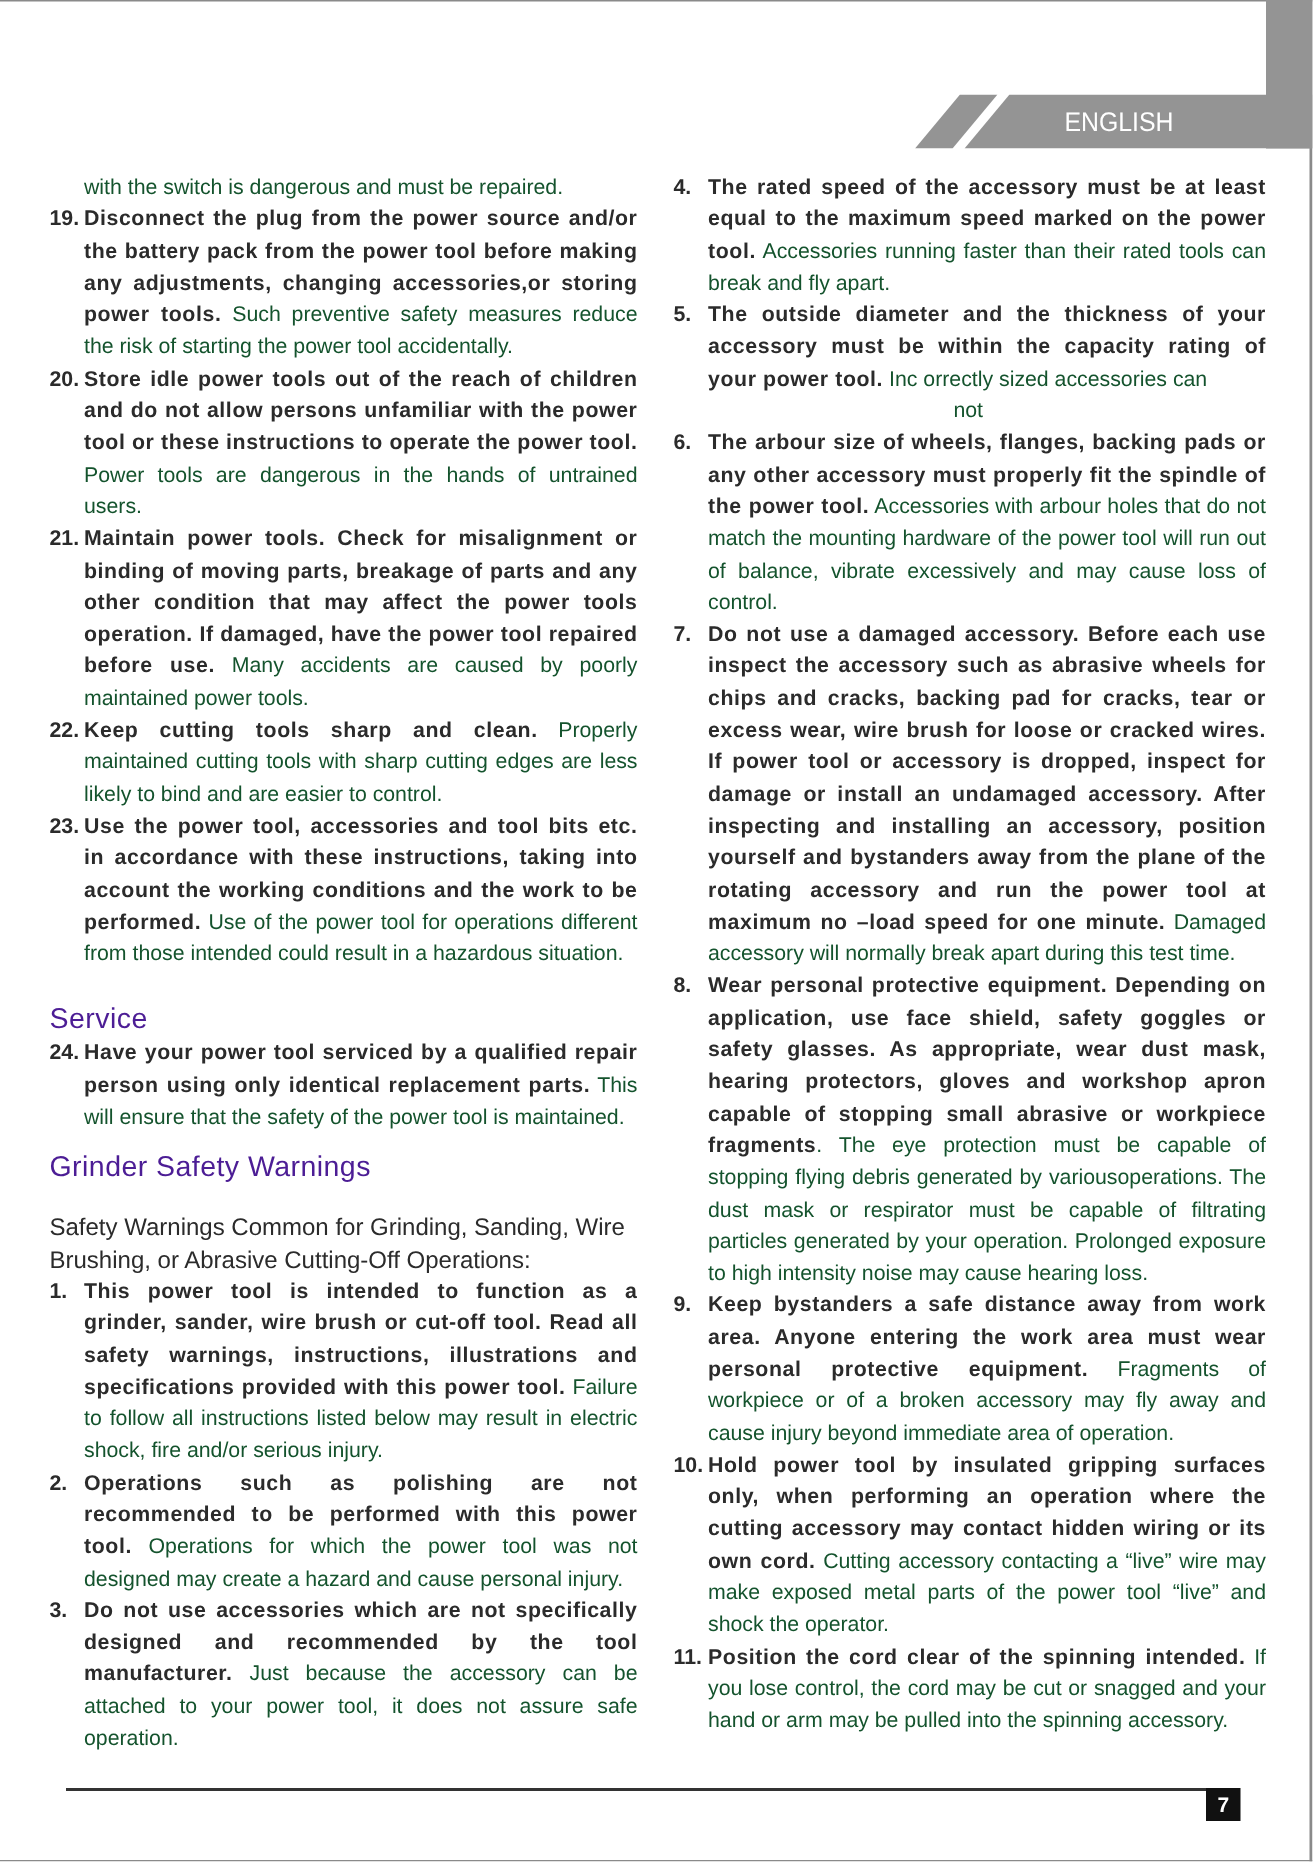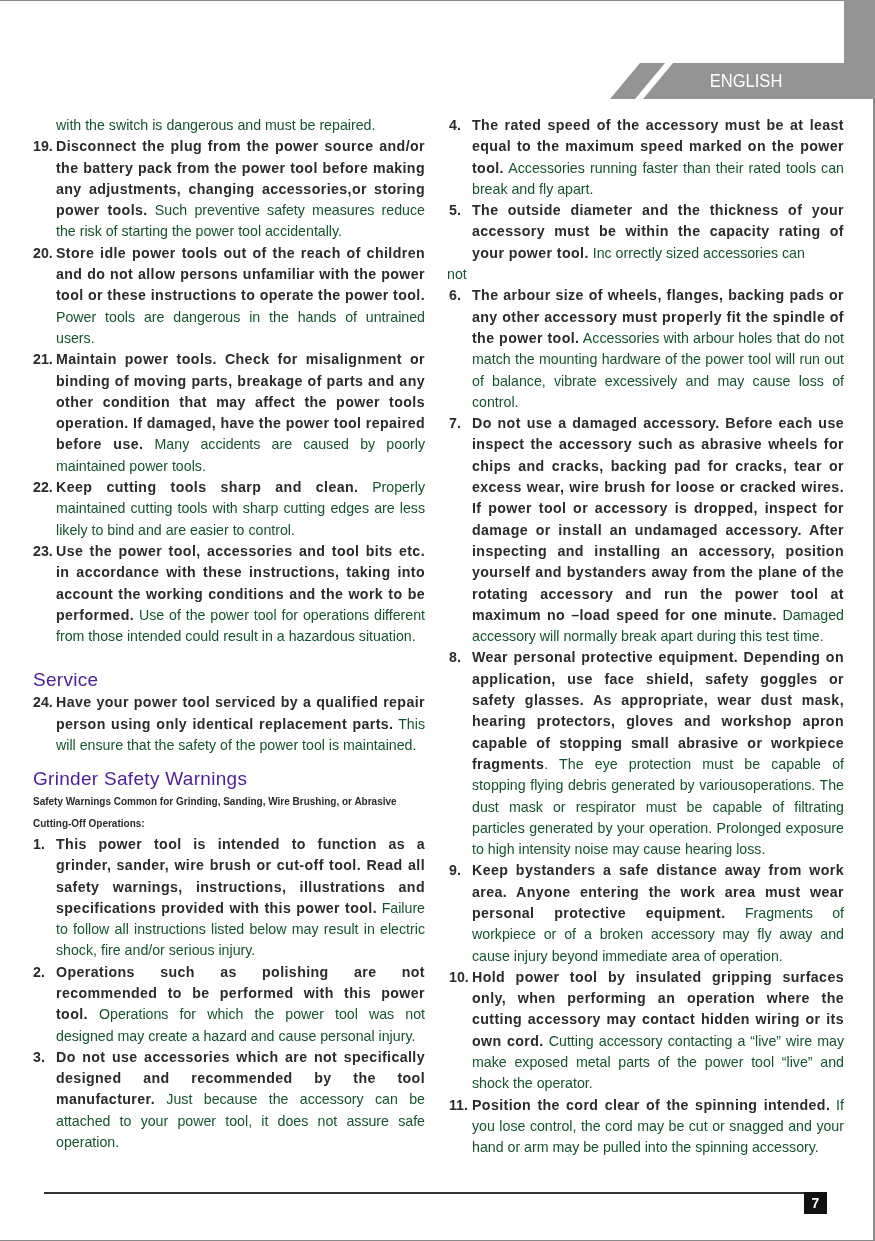--- a/index.html
+++ b/index.html
@@ -20,25 +20,25 @@
 
   .col { position: absolute; top: 115px; font-size: 14.2px; line-height: 21.3px; }
   .col-left { left: 33px; width: 392px; }
   .col-right { left: 449px; width: 395px; }
 
   .item { position: relative; padding-left: 23px; text-align: justify; }
   .item .num { position: absolute; left: 0; top: 0; font-weight: bold; }
   .b { font-weight: bold; letter-spacing: 0.4px; }
   .n { font-weight: normal; color: #14532d; }
   .cont { padding-left: 23px; }
-  .orphan { margin-left: 0; }
+  .orphan { margin-left: 0; text-align: center; }
   .orphan-cont { padding-left: 24px; }
   .h2 { font-size: 19px; line-height: 24px; margin-top: 21px; font-weight: normal; letter-spacing: 0.3px; color: #4c1d95; }
   .h2-grinder { margin-top: 11px; }
-  .subhead { font-weight: bold; font-size: 10px; line-height: 21.3px; }
+  .subhead { font-weight: normal; font-size: 16px; line-height: 21.3px; margin-top: 17px; }
 
   .footer-line { position: absolute; left: 44px; top: 1192px; width: 760px; height: 2px; background: #333; }
   .page-num { position: absolute; left: 804px; top: 1192px; width: 23px; height: 22px; background: #111;
     color: #fff; font-weight: bold; font-size: 14px; line-height: 22px; text-align: center; }
 </style>
 </head>
 <body>
 
 <div class="page-border-top"></div>
 <div class="page-border-right"></div>

